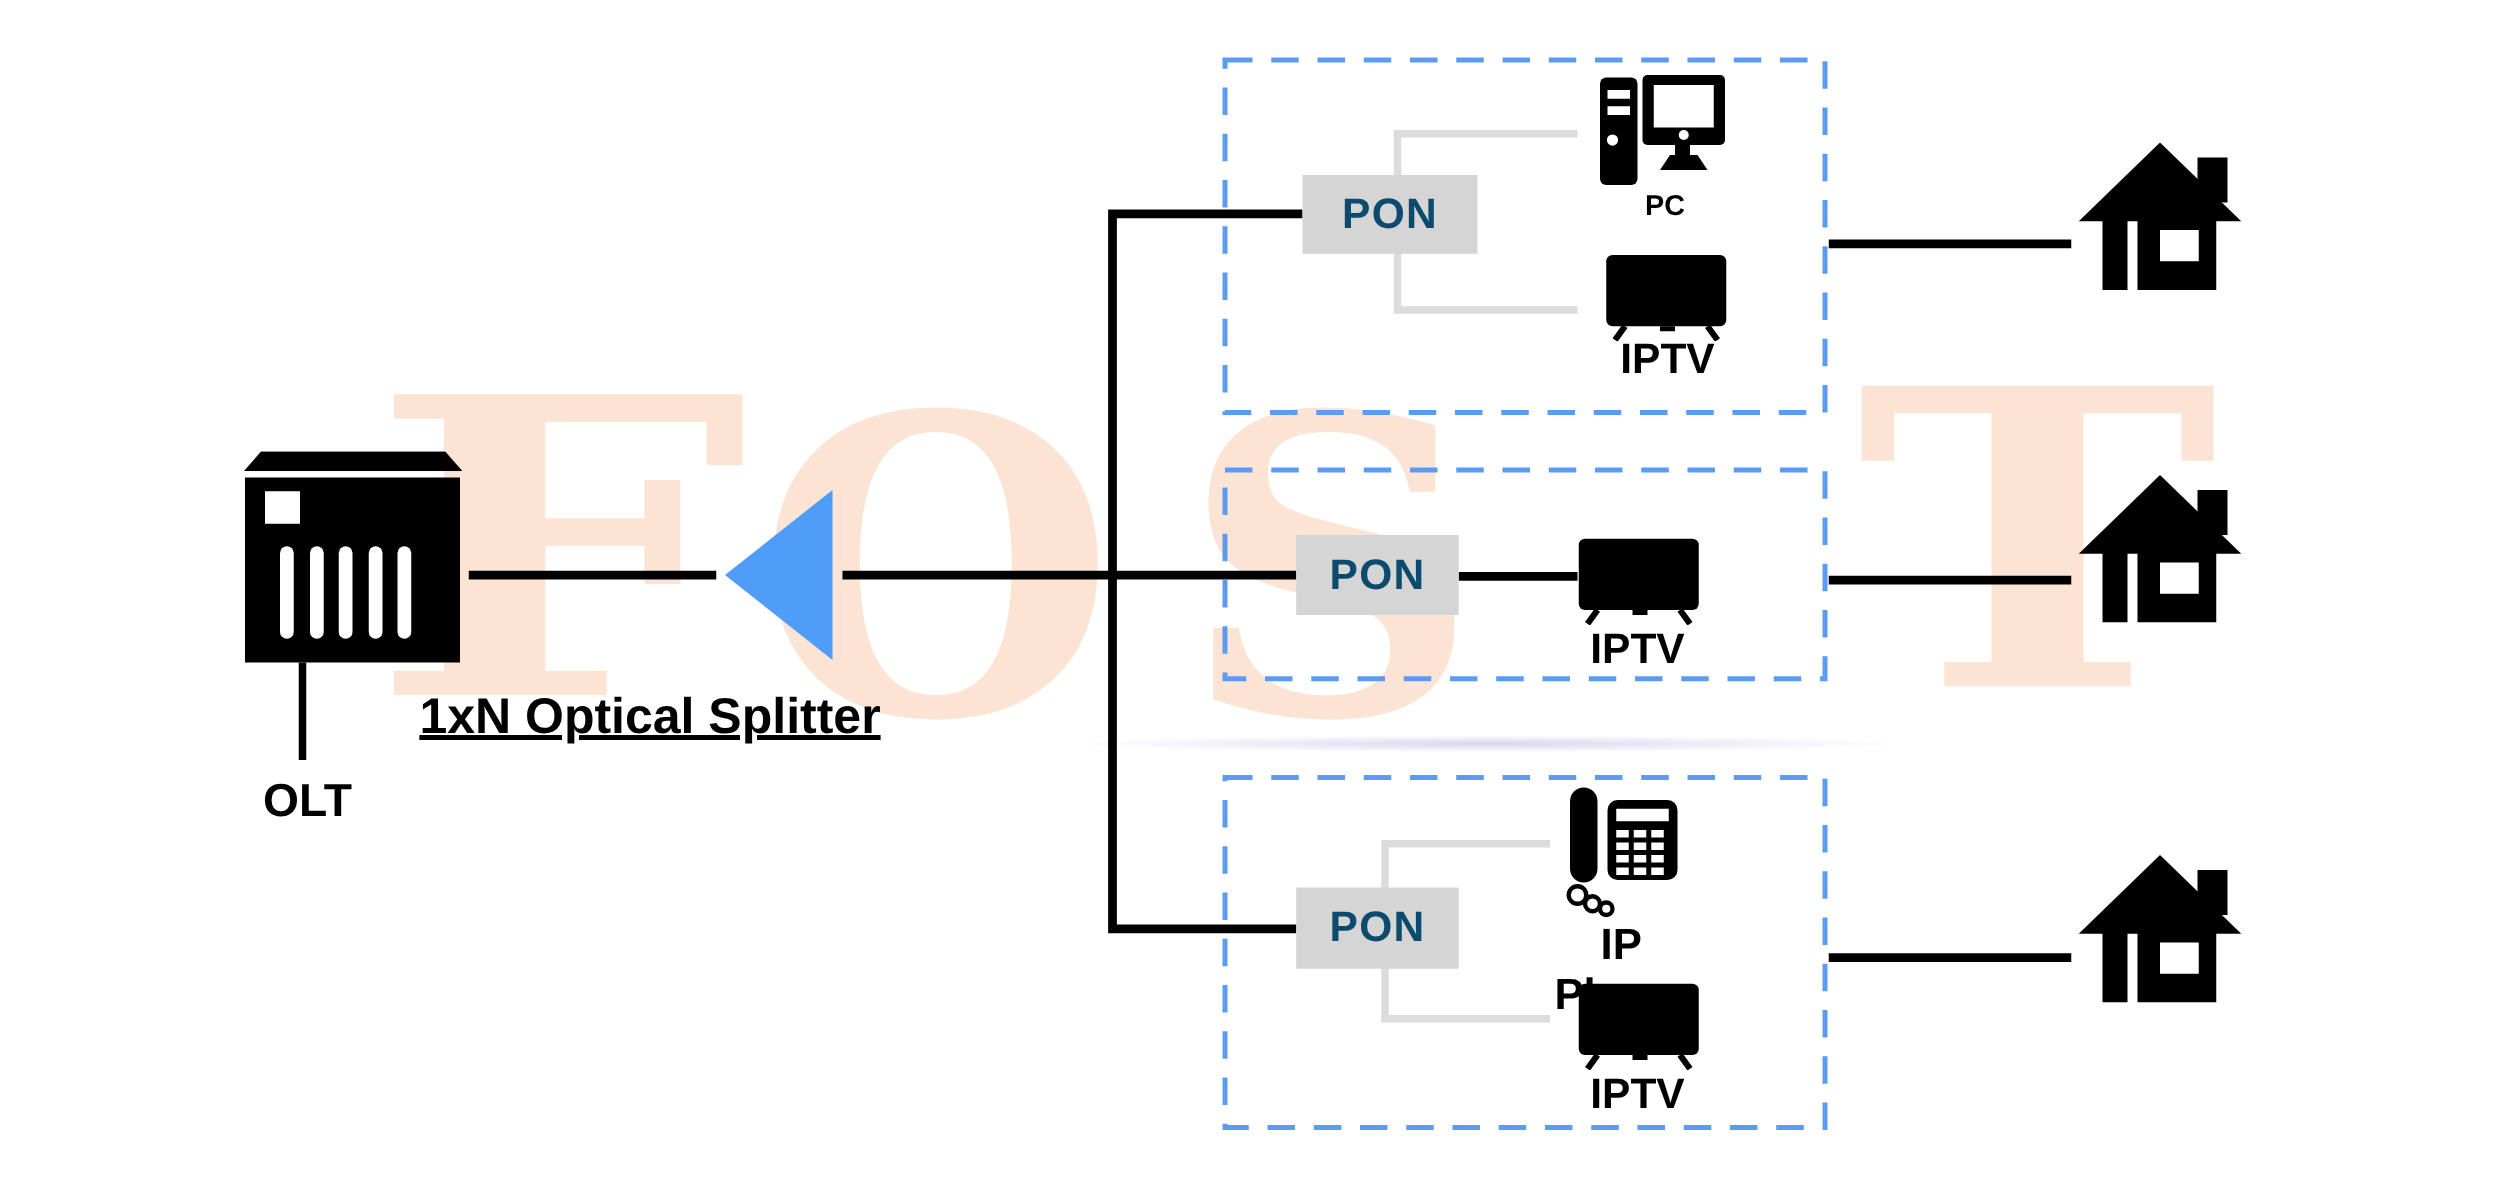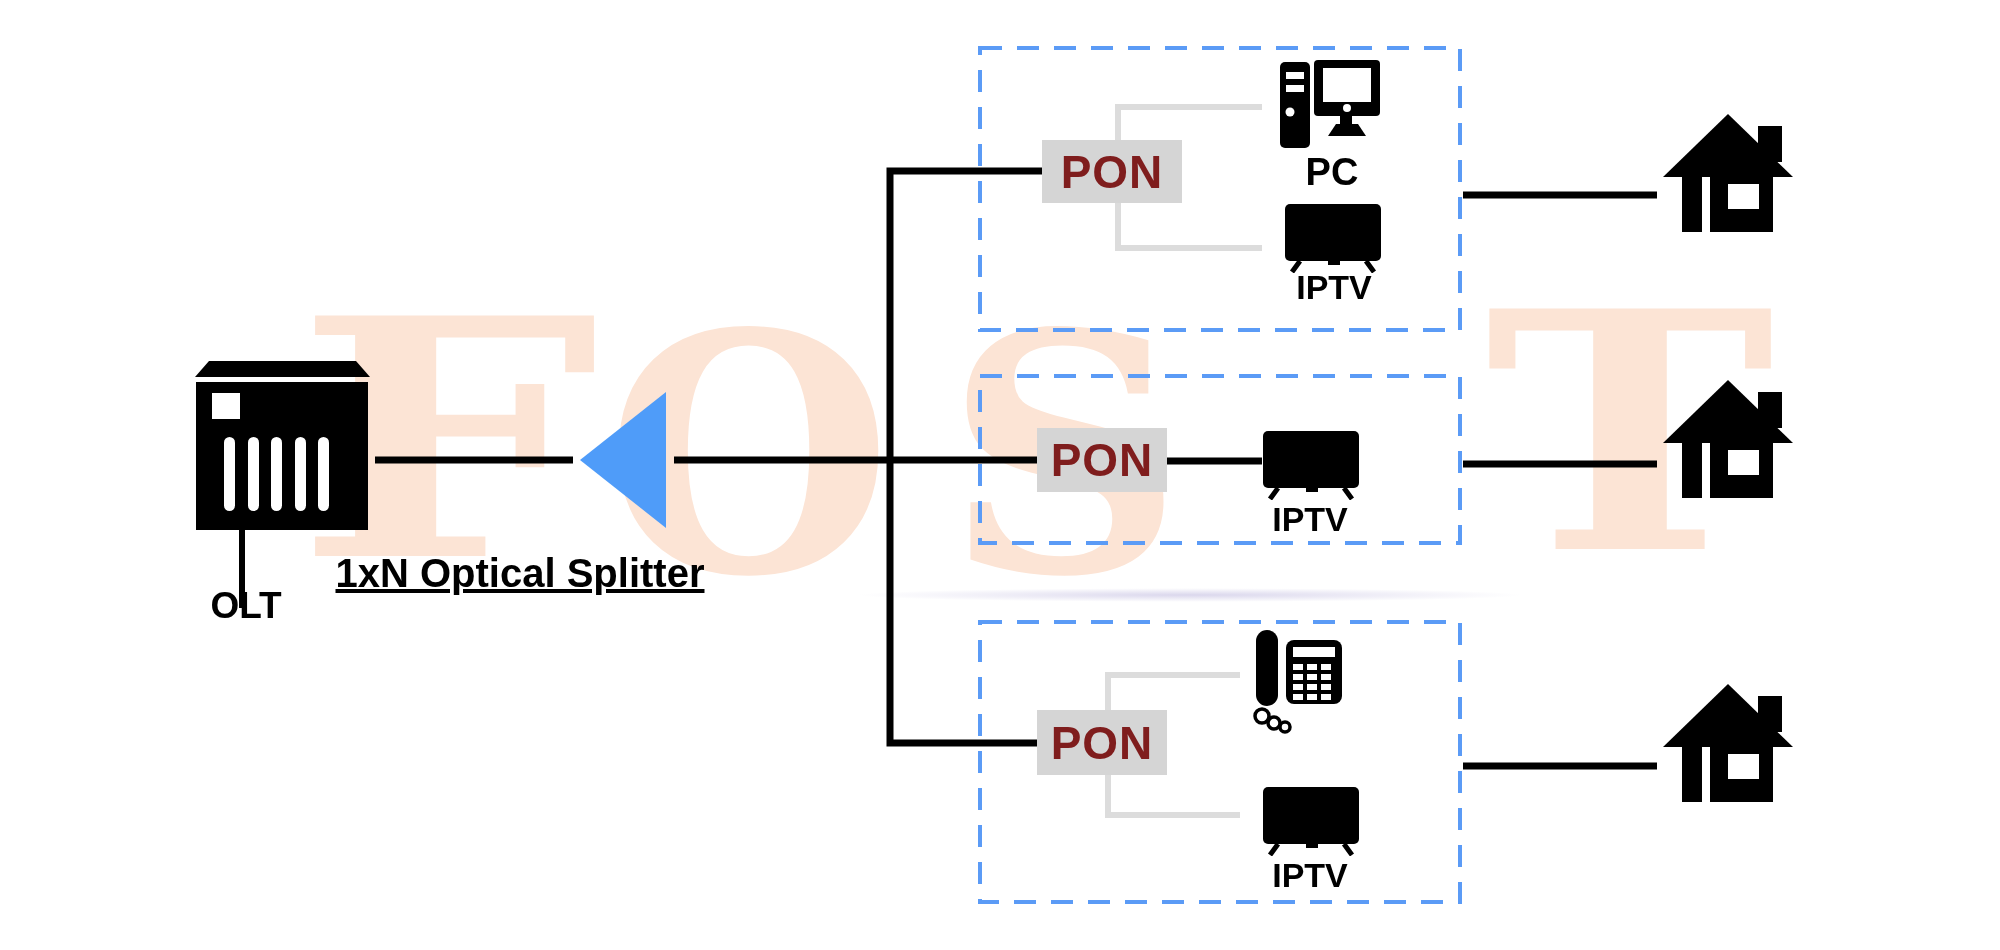--- a/index.html
+++ b/index.html
@@ -24,28 +24,28 @@
           background:radial-gradient(ellipse,rgba(188,182,221,.55) 0%,rgba(188,182,221,0) 70%);}
   
   .connectors{position:absolute;z-index:2;left:0;top:0;}
   .k{stroke:var(--line_black);stroke-width:7;fill:none;}
   .k2{stroke:var(--line_black);stroke-width:6;fill:none;}
   .tri{fill:var(--splitter_blue);}
   .bracket{stroke:var(--bracket_gray);stroke-width:6;fill:none;}
   .dash{stroke:var(--dash_blue);stroke-width:4;fill:none;stroke-dasharray:22 15;}
   
   .pon{position:absolute;z-index:4;background:var(--pon_bg);display:flex;align-items:center;
-       justify-content:center;font-weight:bold;font-size:46px;color:#7f1d1d;letter-spacing:1px;}
+       justify-content:center;font-weight:bold;font-size:34px;color:#0c4a6e;letter-spacing:1px;}
   .pon.g1{left:1042px;top:140px;width:140px;height:63px;}
   .pon.g2{left:1037px;top:428px;width:130px;height:64px;}
   .pon.g3{left:1037px;top:710px;width:130px;height:65px;}
   .lbl{position:absolute;z-index:4;text-align:center;font-weight:600;color:#000;}
-  .lbl.olt{left:186px;top:585px;width:120px;font-size:37px;}
+  .lbl.olt{left:186px;top:620px;width:120px;font-size:37px;}
   .lbl.splitter{left:330px;top:551px;width:380px;font-size:40px;text-decoration:underline;}
-  .lbl.pc{left:1277px;top:151px;width:110px;font-size:38px;}
+  .lbl.pc{left:1277px;top:151px;width:110px;font-size:23px;}
   .lbl.iptv1{left:1272px;top:268px;width:124px;font-size:34px;}
   .lbl.iptv2{left:1248px;top:500px;width:124px;font-size:34px;}
   .lbl.ipphone{left:1230px;top:736px;width:134px;font-size:35px;}
   .lbl.iptv3{left:1248px;top:856px;width:124px;font-size:34px;}
   
   .olt-dev{position:absolute;z-index:3;left:195px;top:361px;width:175px;height:169px;}
   .olt-lid{position:absolute;left:0;top:0;width:175px;height:16px;background:#000;
            clip-path:polygon(8% 0,92% 0,100% 100%,0 100%);}
   .olt-body{position:absolute;left:1px;top:21px;width:172px;height:148px;background:#000;}
   .olt-led{position:absolute;left:16px;top:11px;width:28px;height:26px;background:#fff;}
@@ -146,20 +146,21 @@
       <rect x="47" y="66" width="10" height="6"></rect>
         <rect x="61" y="66" width="10" height="6"></rect>
         <rect x="75" y="66" width="10" height="6"></rect>
     </g>
     <g fill="none" stroke="#000" stroke-width="3.5">
       <circle cx="16" cy="88" r="7"></circle>
       <circle cx="28" cy="95" r="6"></circle>
       <circle cx="39" cy="99" r="5"></circle>
     </g>
   </svg>
+  <div class="lbl ipphone">IP Phone</div>
 
   <svg class="ic" style="left:1262px;top:786px" width="100" height="70" viewBox="0 0 100 70">
     <rect x="1" y="1" width="96" height="57" rx="5" fill="#000"></rect>
     <rect x="44" y="58" width="12" height="4" fill="#000"></rect>
     <path d="M16 58 L8 69 M82 58 L90 69" stroke="#000" stroke-width="5" fill="none"></path>
   </svg>
   <div class="lbl iptv3">IPTV</div>
 
   <svg class="ic" style="left:1663px;top:114px" width="130" height="118" viewBox="0 0 130 118">
     <rect x="95" y="12" width="24" height="36" fill="#000"></rect>

